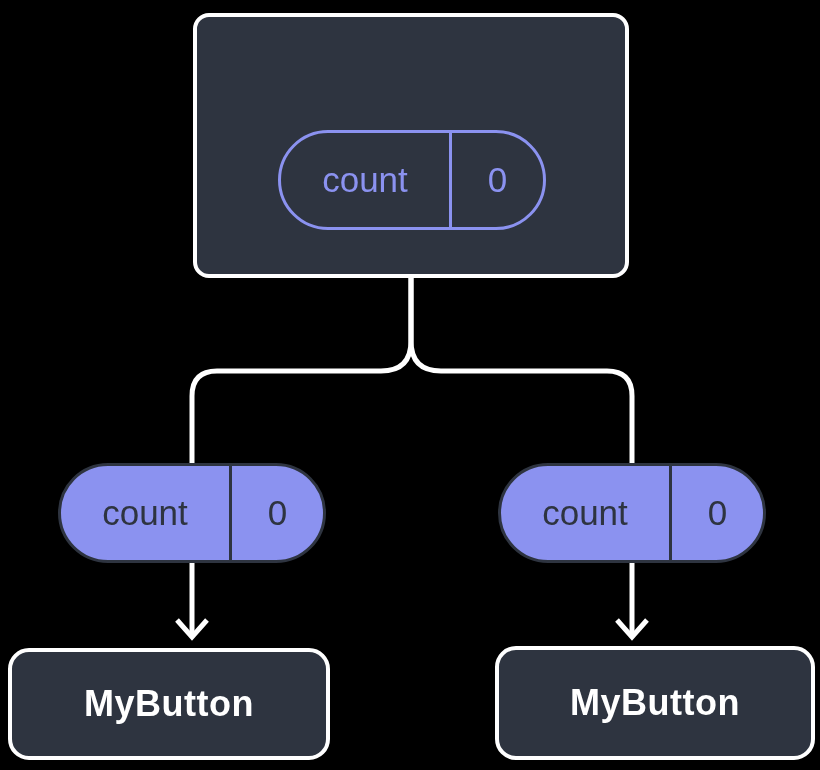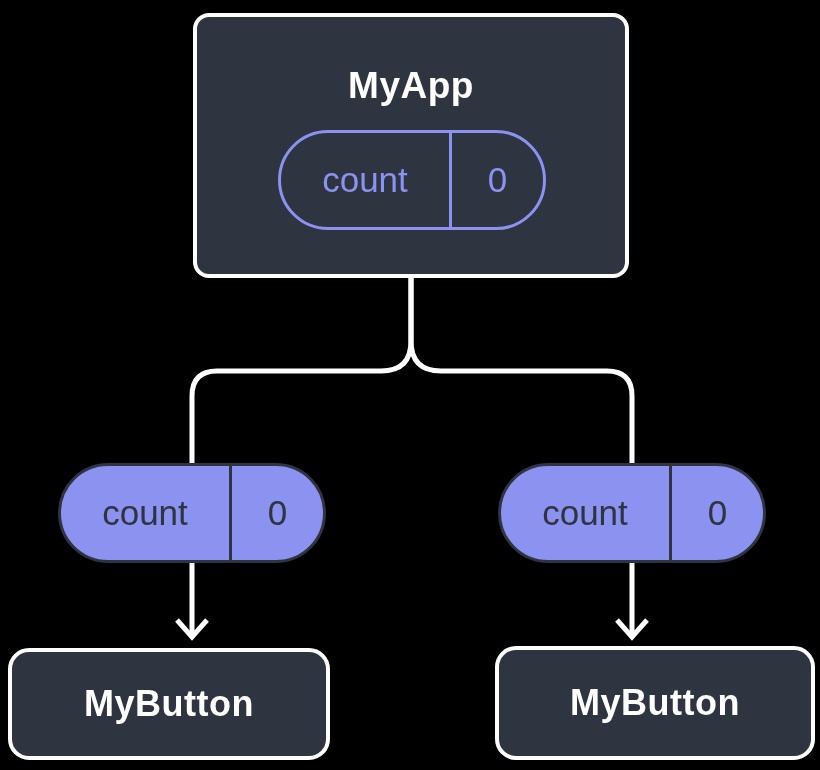--- a/index.html
+++ b/index.html
@@ -102,21 +102,20 @@
 <div class="stage">
 
   <svg class="connector" width="820" height="770" viewBox="0 0 820 770">
     <path class="line" d="M411 274 L411 341 Q411 371 381 371 L217 371 Q192 371 192 396 L192 636"></path>
     <path class="line" d="M411 274 L411 341 Q411 371 441 371 L607 371 Q632 371 632 396 L632 636"></path>
     <polyline class="line" points="177,620 192,637 207,620"></polyline>
     <polyline class="line" points="617,620 632,637 647,620"></polyline>
   </svg>
 
   <div class="app-box">
-    <div class="app-title">MyApp</div>
     <div class="pill pill-outline">
       <div class="pill-cell pill-key">count</div>
       <div class="pill-cell pill-value">0</div>
     </div>
   </div>
 
   <div class="pill pill-solid pill-left">
     <div class="pill-cell pill-key">count</div>
     <div class="pill-cell pill-value">0</div>
   </div>

